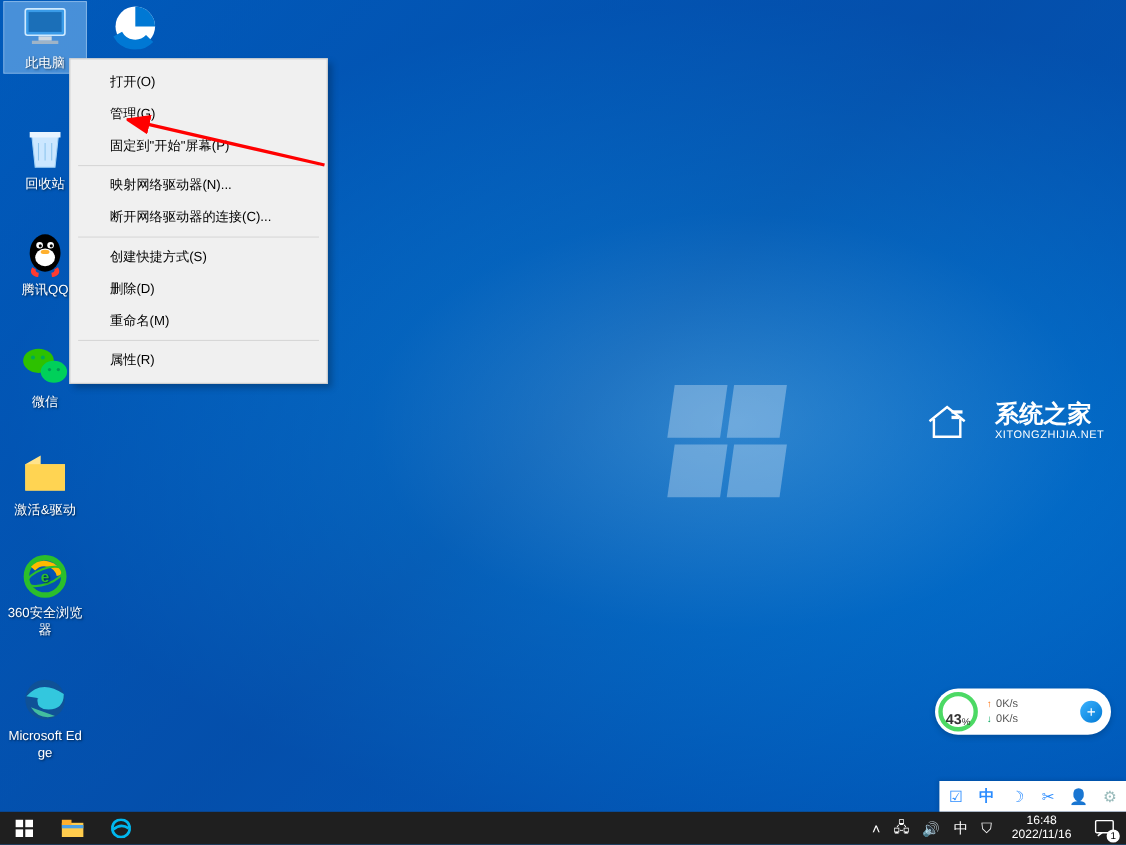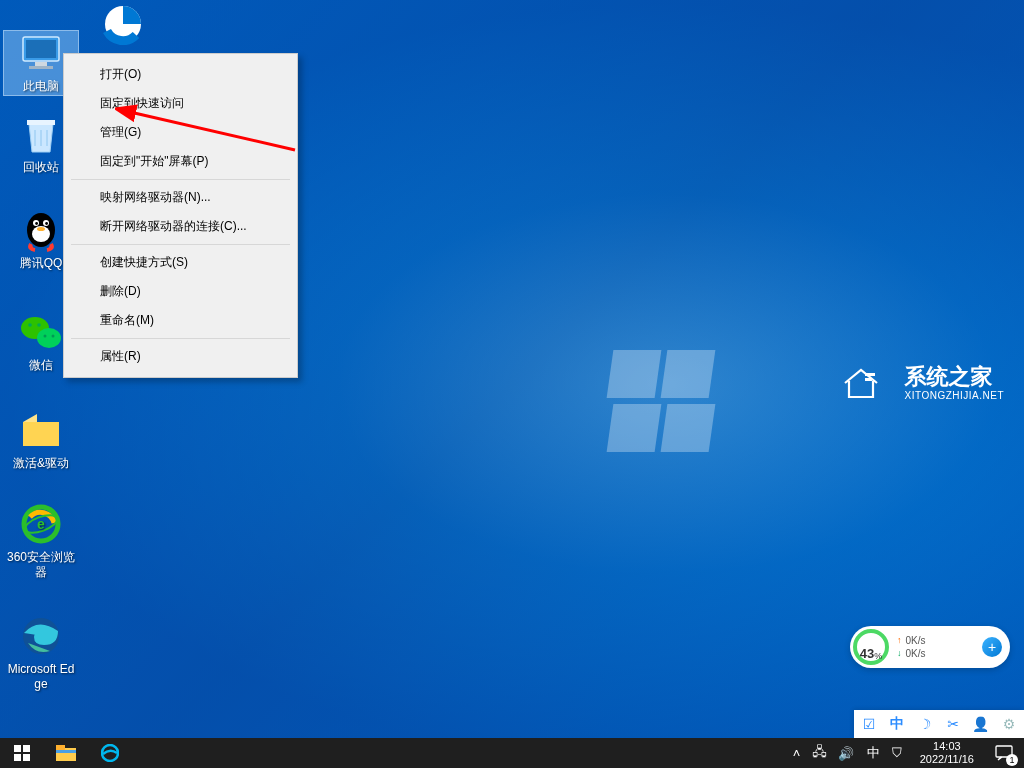--- a/index.html
+++ b/index.html
@@ -16,21 +16,21 @@
 .watermark .house { width: 40px; height: 36px; position: relative; }
 .watermark .house svg { width: 100%; height: 100%; }
 .watermark .txt { line-height: 1.1; margin-left: 16px; }
 .watermark .cn { font-size: 22px; font-weight: bold; }
 .watermark .en { font-size: 10px; letter-spacing: 0.5px; }
 
 
 .desktop { position: absolute; inset: 0 0 30px 0; }
 .dicon { position: absolute; width: 74px; text-align: center; color: #fff; font-size: 12px; text-shadow: 1px 1px 2px rgba(0,0,0,0.6); cursor: default; }
 .dicon .ico { width: 44px; height: 44px; margin: 0 auto 3px; display: flex; align-items: center; justify-content: center; font-size: 32px; }
-.dicon.selected { background: rgba(160,210,255,0.45); outline: 1px solid rgba(200,230,255,0.7); margin-top: 29px; }
+.dicon.selected { background: rgba(160,210,255,0.45); outline: 1px solid rgba(200,230,255,0.7); }
 .dicon .lbl { line-height: 1.25; padding: 1px 2px; word-break: break-all; }
 
 
 .ctxmenu { position: absolute; left: 63px; top: 53px; width: 235px; background: #f0f0f0; border: 1px solid #ccc; box-shadow: 4px 4px 6px rgba(0,0,0,0.25); font-size: 12px; padding: 6px; }
 .ctxmenu .mi { padding: 6px 22px 6px 30px; cursor: default; color: #000; }
 .ctxmenu .sep { height: 1px; background: #d7d7d7; margin: 3px 1px; }
 
 
 .arrow { position: absolute; left: 115px; top: 100px; width: 190px; height: 60px; pointer-events: none; }
 
@@ -172,21 +172,20 @@
           <path d="M4 18 Q18 2 38 16 Q38 30 24 30 Q14 30 14 22 Q14 16 22 16 Q30 16 30 22" fill="#33c7de"></path>
           <path d="M8 28 Q16 40 30 36" fill="#4cd1a0" opacity="0.85"></path>
         </svg>
       </div>
       <div class="lbl">Microsoft Edge</div>
     </div>
   </div>
 
 <div class="ctxmenu" id="ctxmenu">
     <div class="mi">打开(O)</div>
-    <div class="mi">固定到快速访问</div>
     <div class="mi">管理(G)</div>
     <div class="mi">固定到"开始"屏幕(P)</div>
     <div class="sep"></div>
     <div class="mi">映射网络驱动器(N)...</div>
     <div class="mi">断开网络驱动器的连接(C)...</div>
     <div class="sep"></div>
     <div class="mi">创建快捷方式(S)</div>
     <div class="mi">删除(D)</div>
     <div class="mi">重命名(M)</div>
     <div class="sep"></div>
@@ -253,21 +252,21 @@
   </div>
   <div class="spacer"></div>
   <div class="tray">
     <span>˄</span>
     <span>🖧</span>
     <span>🔊</span>
     <span>中</span>
     <span>⛉</span>
   </div>
   <div class="clock">
-    <div>14:03</div>
+    <div>16:48</div>
     <div>2022/11/16</div>
   </div>
   <div class="notif">
     <svg width="18" height="16" viewBox="0 0 18 16" fill="none" stroke="#fff" stroke-width="1.3">
         <rect x="1" y="1" width="16" height="11" rx="1"></rect>
         <path d="M6 12 L3 15 L7 12"></path>
       </svg>
     <div class="badge">1</div>
   </div>
 </div>

